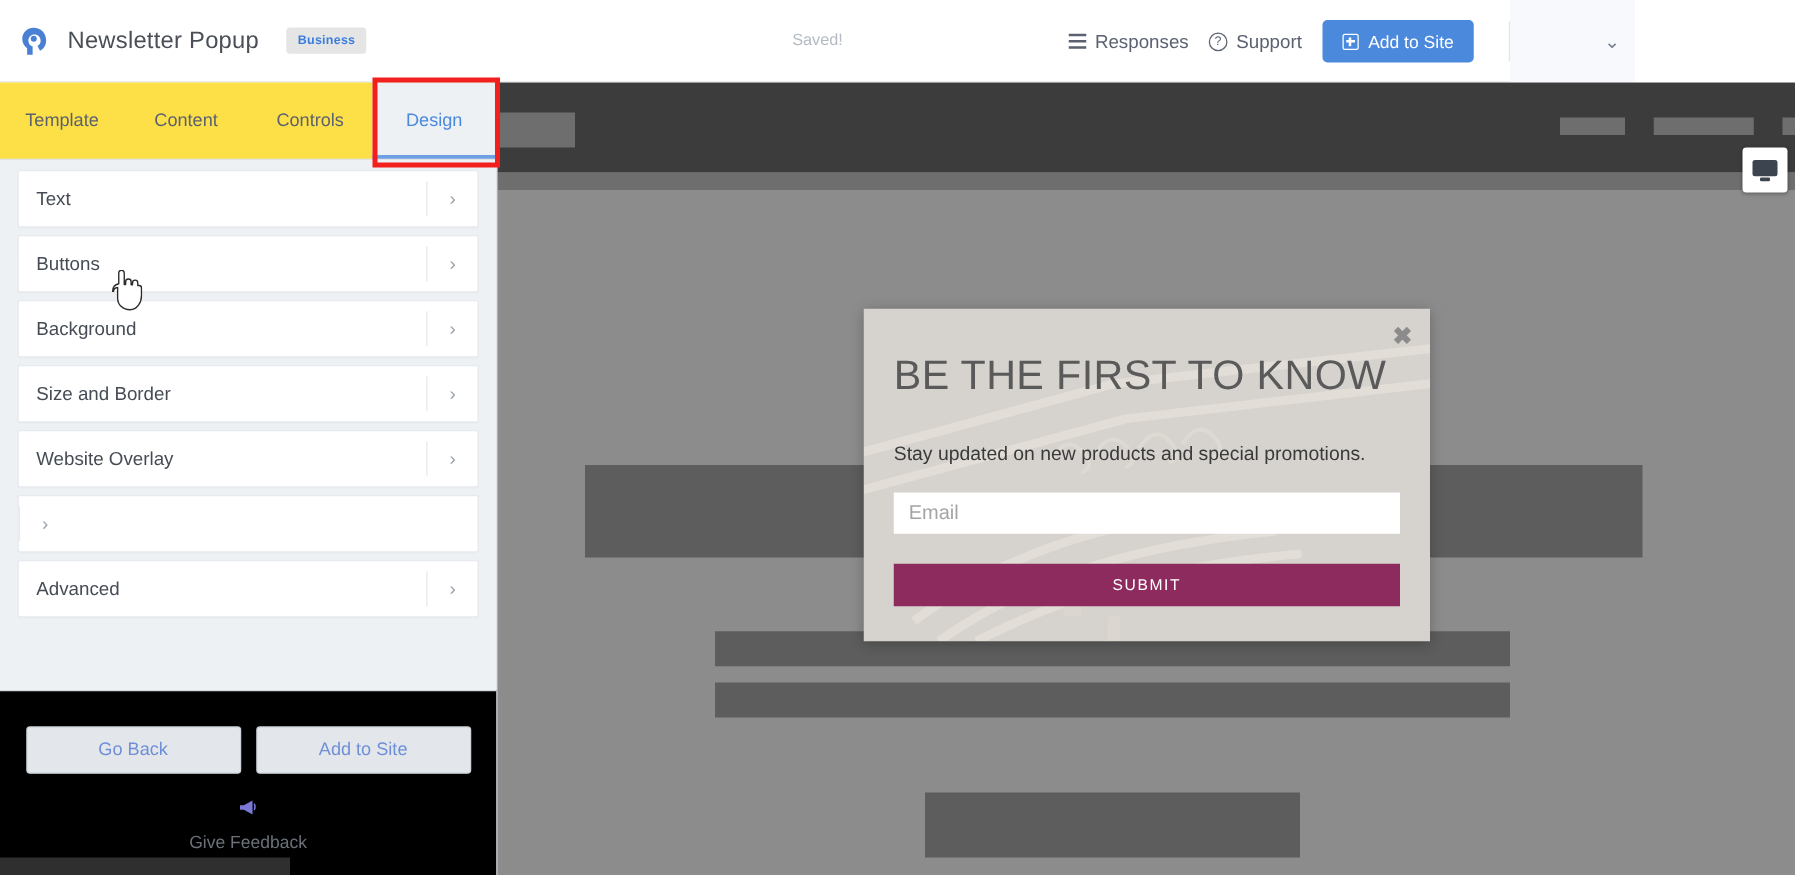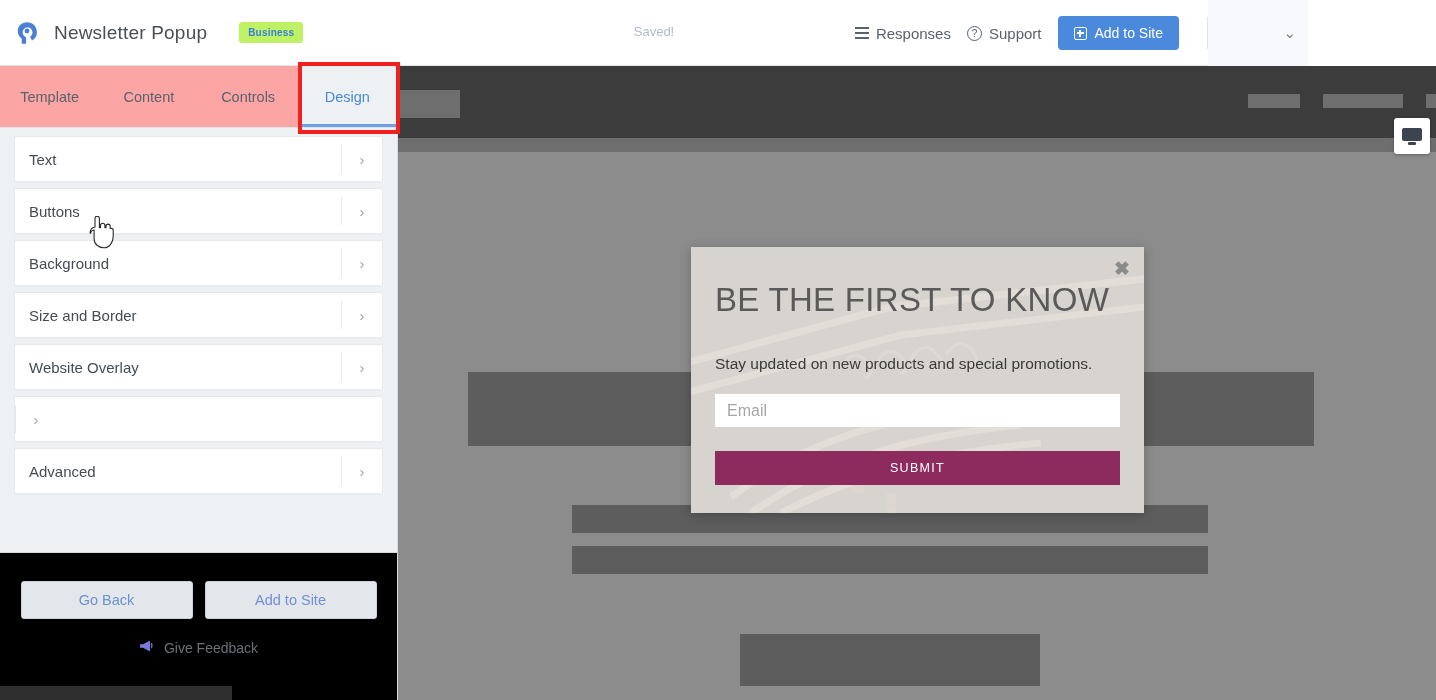--- a/index.html
+++ b/index.html
@@ -17,21 +17,21 @@
     background: #ffffff;
     border-bottom: 1px solid #e3e6ea;
     display: flex; align-items: center;
   }
   .logo-wrap { margin-left: 10px; width: 34px; height: 34px; display: flex; align-items: center; justify-content: center; }
   .app-title {
     margin-left: 10px; font-size: 19px; color: #4a4f57; font-weight: 400;
     letter-spacing: .2px;
   }
   .badge-business {
-    margin-left: 32px; background: #bef264; color: #3b7ddd;
+    margin-left: 22px; background: #e5e5e5; color: #3b7ddd;
     font-size: 10px; font-weight: 700; padding: 5px 9px; border-radius: 3px;
     letter-spacing: .2px;
   }
   .saved-text {
     position: absolute; left: 0; right: 0; top: 24px; text-align: center;
     font-size: 13px; color: #b3bac3; pointer-events: none;
   }
   .top-right {
     position: absolute; right: 0; top: 0; height: 66px;
     display: flex; align-items: center; gap: 0;
@@ -71,21 +71,21 @@
   }
   .chev-down { color: #78808d; font-size: 15px; }
 
   
   .leftpanel {
     position: absolute; left: 0; top: 66px; width: 398px; height: 634px;
     background: #eef1f4; border-right: 1px solid #d9dde2;
     display: flex; flex-direction: column;
   }
   .tabs {
-    height: 62px; background: #fca5a5; display: flex; align-items: stretch;
+    height: 62px; background: #fde047; display: flex; align-items: stretch;
     border-bottom: 1px solid #dfe3e8; flex: none;
   }
   .tab {
     flex: 1; display: flex; align-items: center; justify-content: center;
     font-size: 14.5px; color: #5b626d; cursor: pointer; position: relative;
   }
   .tab.active { background: #eef1f4; color: #4a89dc; }
   .tab.active::after {
     content:""; position: absolute; left: 0; right: 0; bottom: 0;
     height: 3px; background: #6fa0e6;
@@ -108,21 +108,21 @@
     border-top: 1px solid #d6dade; padding-top: 28px;
   }
   .footer-btns { display: flex; gap: 12px; justify-content: center; }
   .fbtn {
     width: 172px; height: 38px; background: #e3e7eb; color: #6f8fd6;
     border: 1px solid #ccd2d9; border-radius: 3px; font-size: 14.5px;
     cursor: pointer; font-family: "Liberation Sans", sans-serif;
   }
   .feedback {
     margin-top: 20px; display: flex; align-items: center; justify-content: center;
-    gap: 9px; font-size: 14px; color: #6b717a; cursor: pointer;
+    gap: 9px; font-size: 14px; color: #6b717a; cursor: pointer; flex-direction: column;
   }
   .megaphone { color: #7b79d6; font-size: 14px; transform: rotate(-18px); }
   .bottom-strip {
     position: absolute; left: 0; bottom: 0; width: 232px; height: 14px;
     background: #2f2f2f;
   }
 
   
   .preview {
     position: absolute; left: 398px; top: 66px; width: 1038px; height: 634px;

